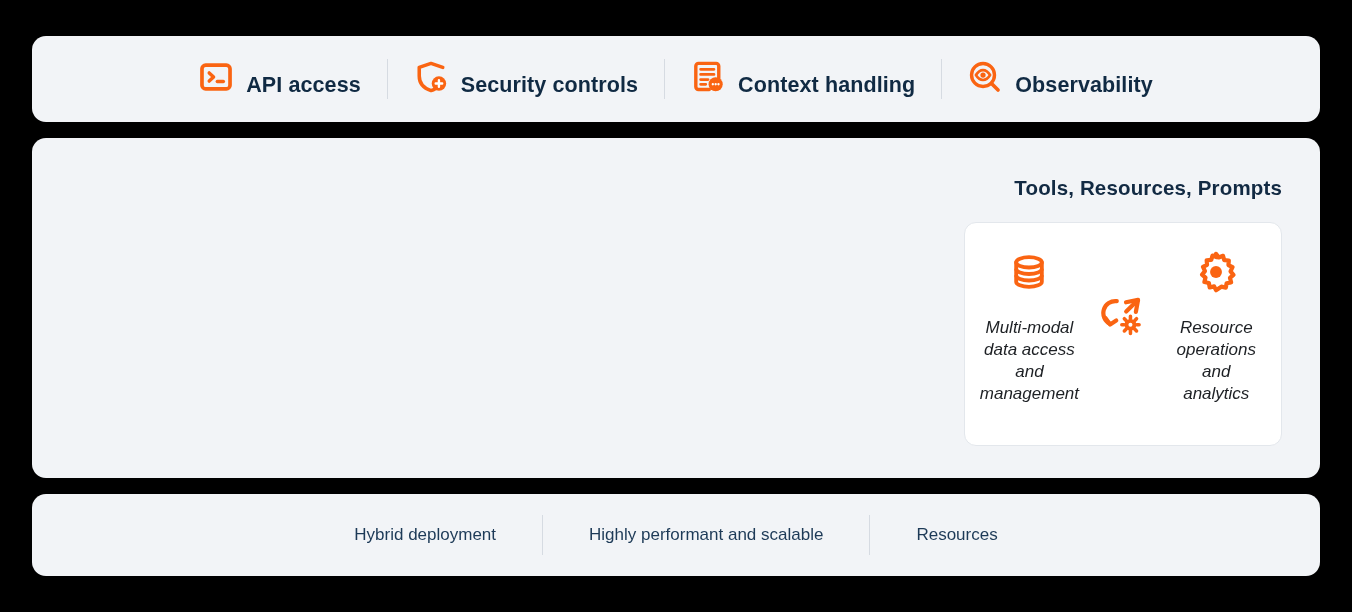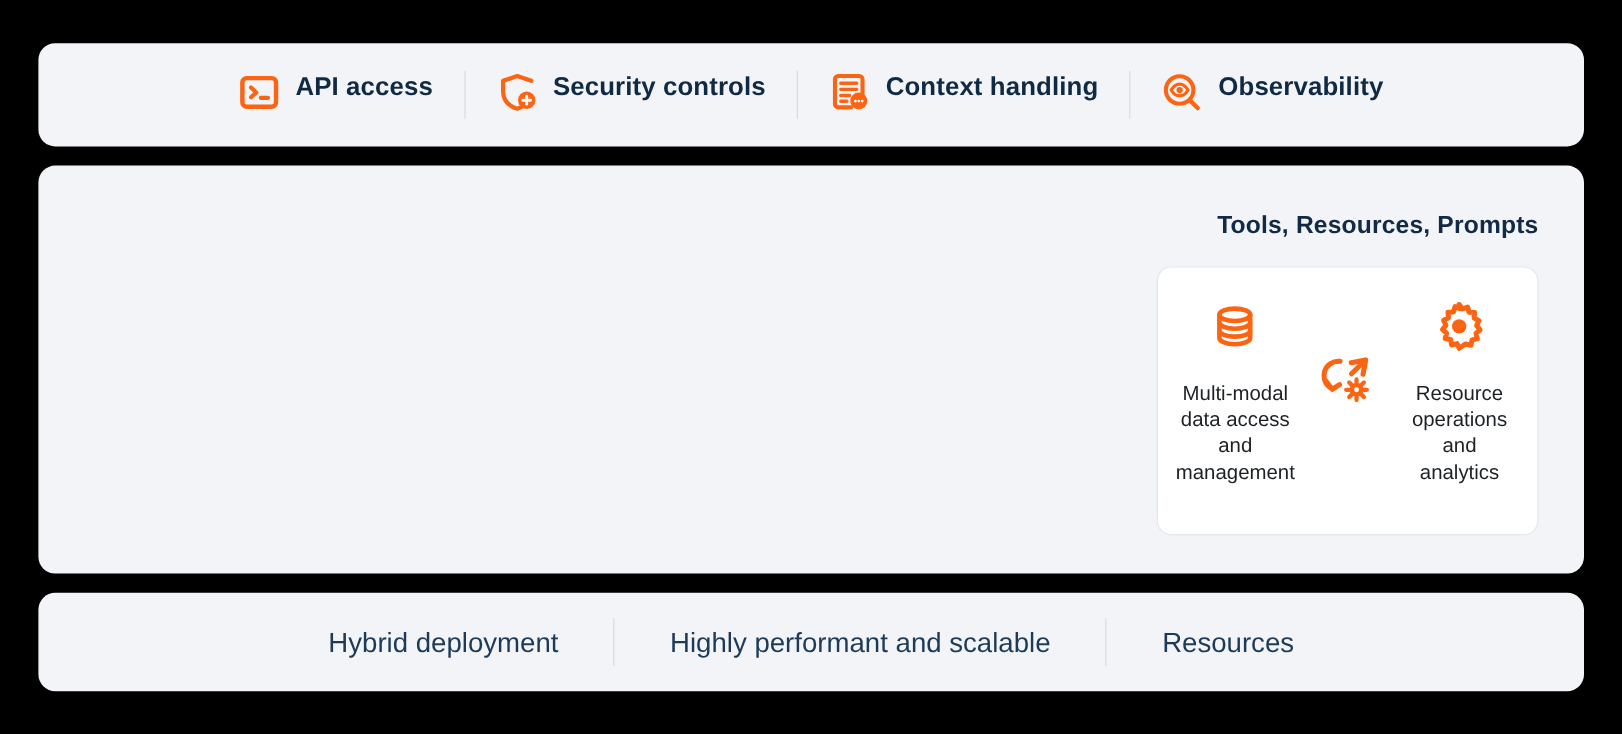--- a/index.html
+++ b/index.html
@@ -35,21 +35,21 @@
 
   
   .top-bar {
     height: 86px;
     display: flex;
     align-items: center;
     justify-content: center;
   }
   .cap-item {
     display: flex;
-    align-items: flex-start;
+    align-items: flex-end;
     gap: 13px;
     padding: 0 26px;
   }
   .cap-label {
     font-size: 21.5px;
     font-weight: 600;
     color: #102a43;
     letter-spacing: .1px;
     white-space: nowrap;
   }
@@ -83,20 +83,21 @@
   .inner-card {
     flex: 1 1 auto;
     background: #ffffff;
     border: 1px solid #e3e7ec;
     border-radius: 12px;
     display: flex;
     align-items: center;
     justify-content: space-around;
     padding: 10px 18px 24px 18px;
     box-sizing: border-box;
+    font-style: italic;
   }
   .tile {
     width: 20%;
     display: flex;
     flex-direction: column;
     align-items: center;
     gap: 0;
   }
   .tile-ico {
     height: 46px;
@@ -114,21 +115,21 @@
   }
 
   
   .bottom-bar {
     height: 82px;
     display: flex;
     align-items: center;
     justify-content: center;
   }
   .bot-item {
-    font-size: 23px;
+    font-size: 17px;
     color: #1d3a57;
     padding: 0 46px;
     white-space: nowrap;
   }
   .v-div-bot {
     width: 1px;
     height: 40px;
     background: #d6dbe2;
     flex: 0 0 1px;
   }

